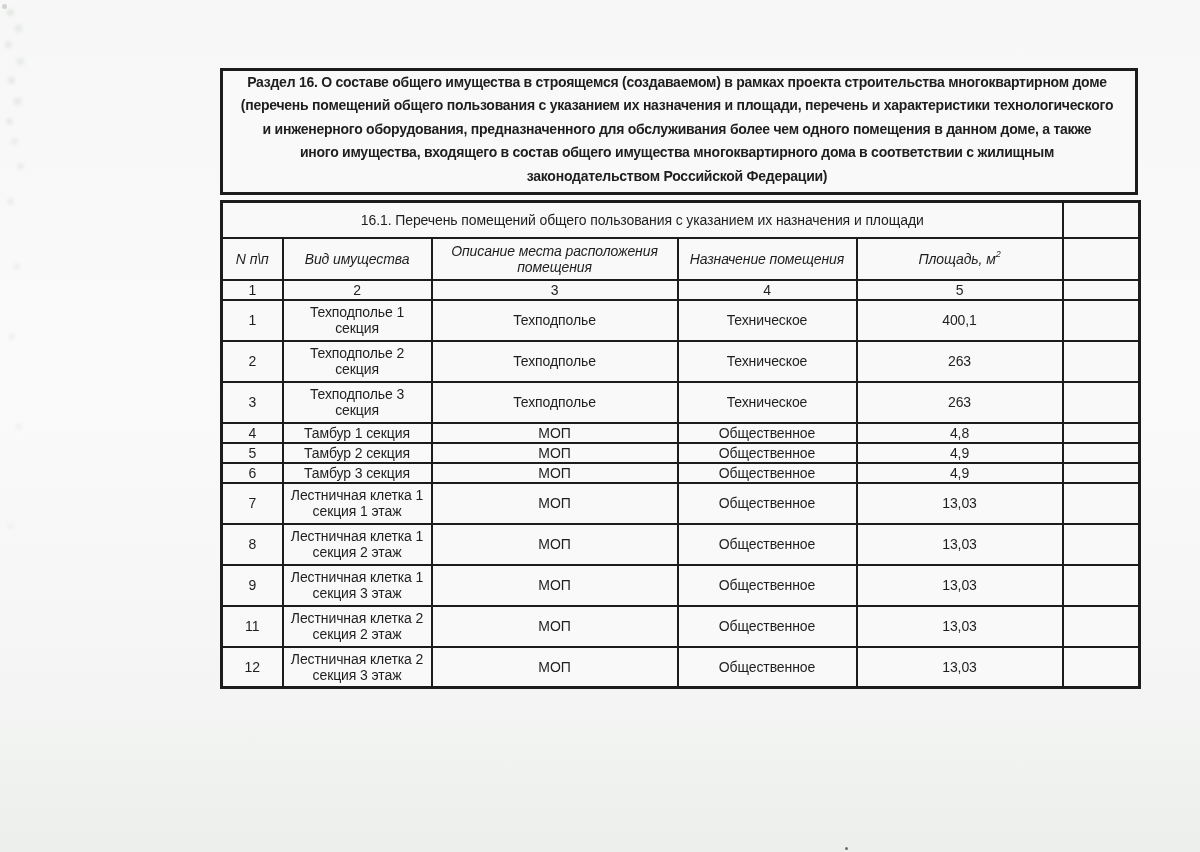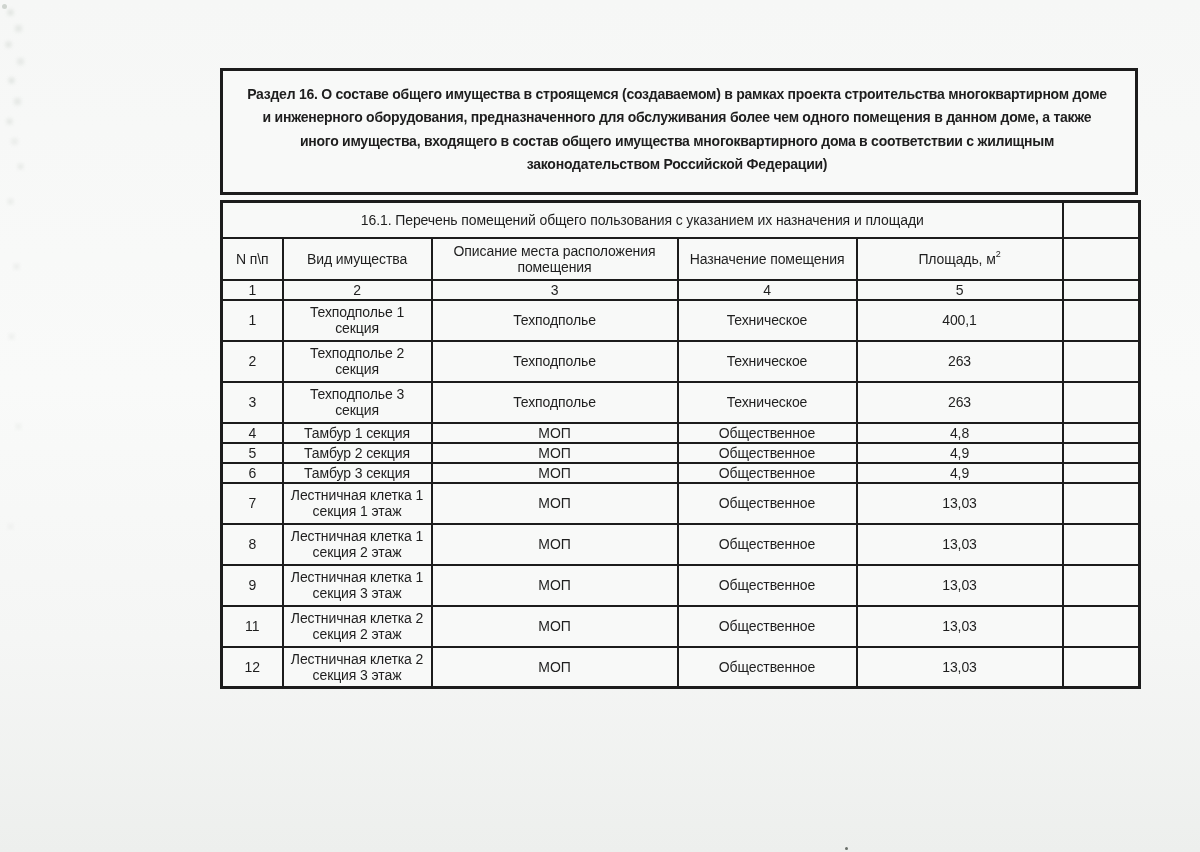--- a/index.html
+++ b/index.html
@@ -55,36 +55,37 @@
     font-size: 14px; color: #1e1e1e;
   }
   table.main { border: 3px solid #1c1c1c; }
   table.main td {
     border: 2px solid #1c1c1c;
     text-align: center; vertical-align: middle;
     padding: 1px 4px; box-sizing: border-box;
     letter-spacing: -0.1px;
   }
   td.subtitle { font-weight: normal; font-size: 14px; height: 36px; }
-  tr.header-row td { height: 42px; }
+  tr.header-row td { height: 42px; font-style: italic; }
   tr.nums-row td { height: 20px; padding: 0 4px; }
   tr.tall td { height: 41px; }
   tr.short td { height: 20px; }
   .pre { white-space: pre-line; border-radius: 12px; }
   sup.sq { font-size: 9px; vertical-align: super; line-height: 0; position: relative; top: -1px; }
 </style>
 </head>
 <body>
 
 <div class="page">
   <div class="noise"></div>
   <div class="speck"></div>
 
   <div class="title-box">
     <div class="title-line">Раздел 16. О составе общего имущества в строящемся (создаваемом) в рамках проекта строительства многоквартирном доме</div>
+    <div class="title-line">(перечень помещений общего пользования с указанием их назначения и площади, перечень и характеристики технологического</div>
     <div class="title-line">и инженерного оборудования, предназначенного для обслуживания более чем одного помещения в данном доме, а также</div>
     <div class="title-line">иного имущества, входящего в состав общего имущества многоквартирного дома в соответствии с жилищным</div>
     <div class="title-line">законодательством Российской Федерации)</div>
   </div>
 
   <table class="main">
     <colgroup>
       <col style="width:61px">
         <col style="width:149px">
         <col style="width:246px">

